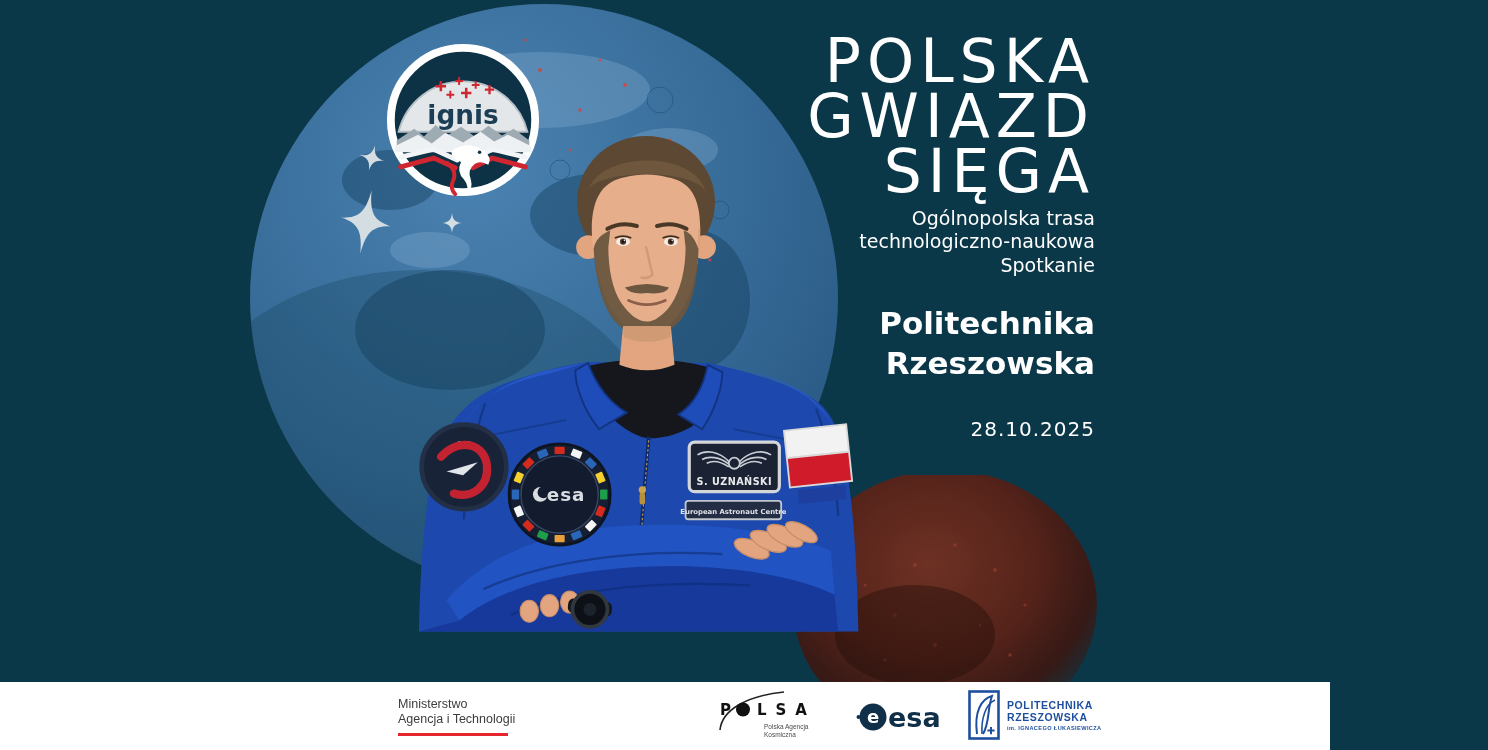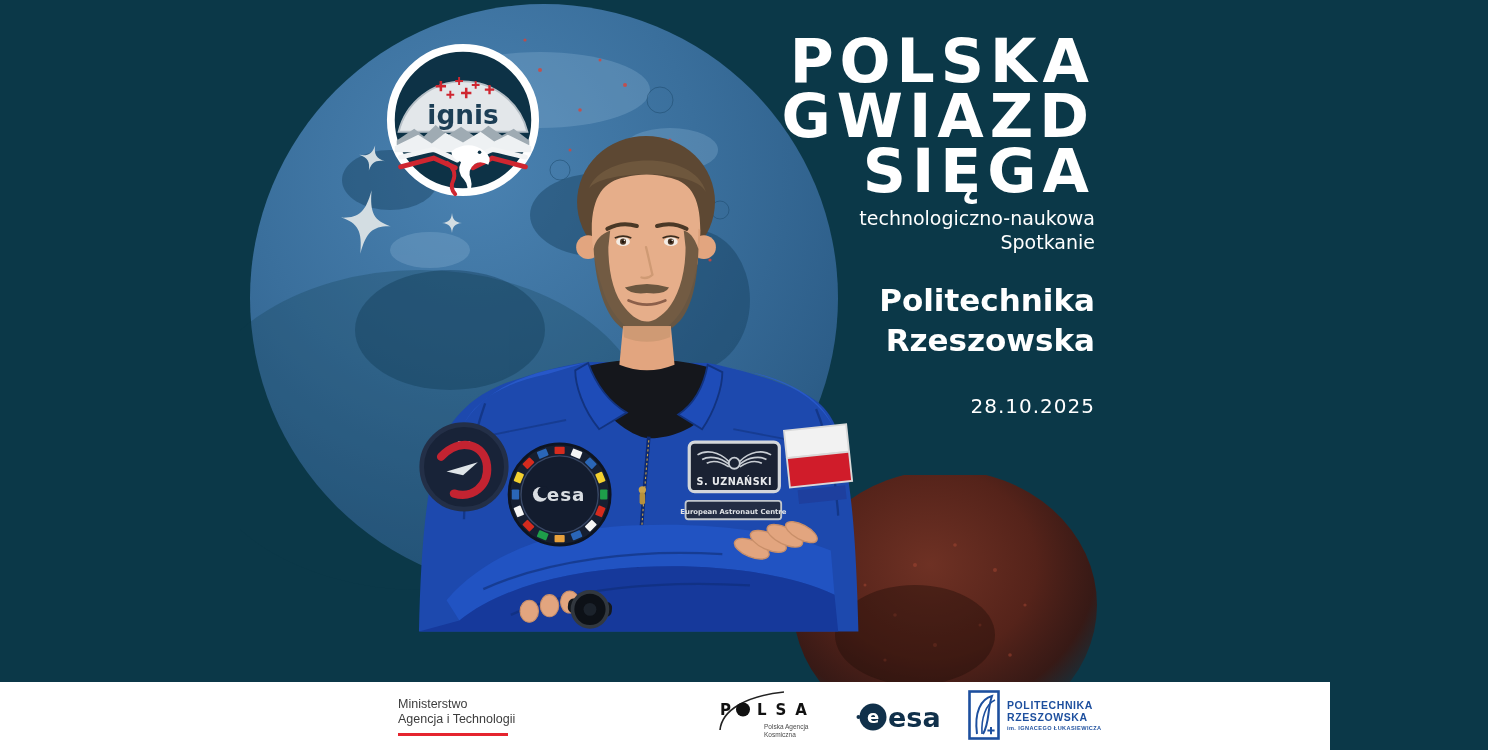--- a/index.html
+++ b/index.html
@@ -7,21 +7,21 @@
     position:relative;width:1488px;height:750px;overflow:hidden;
     background:#0b3848;font-family:"DejaVu Sans",sans-serif;
   }
   .abs{position:absolute;}
   
   #text-col{
     position:absolute;top:34px;right:393px;width:560px;
     text-align:right;color:#ffffff;
   }
   .headline{
-    font-size:60px;font-weight:bold;line-height:55px;letter-spacing:6px;
+    font-size:60px;font-weight:normal;line-height:55px;letter-spacing:6px;
     color:#ffffff;
   }
   .subtitle{font-size:19px;line-height:23px;margin-top:8px;font-weight:normal;}
   .event{font-size:19px;line-height:24px;}
   .venue{font-size:31px;font-weight:bold;line-height:40px;margin-top:26px;}
   .date{font-size:20px;margin-top:34px;letter-spacing:1px;}
   
   #footer{
     position:absolute;left:0;bottom:0;width:1330px;height:68px;background:#ffffff;
   }
@@ -310,20 +310,21 @@
     </g>
   </svg>
 
   <div id="text-col">
     <div class="headline">
       <div>POLSKA</div>
       <div>GWIAZD</div>
       <div>SIĘGA</div>
     </div>
     <div class="subtitle">
+      <div>Ogólnopolska trasa</div>
       <div>technologiczno-naukowa</div>
     </div>
     <div class="event">
       <div>Spotkanie</div>
     </div>
     <div class="venue">
       <div>Politechnika</div>
       <div>Rzeszowska</div>
     </div>
     <div class="date">28.10.2025</div>

